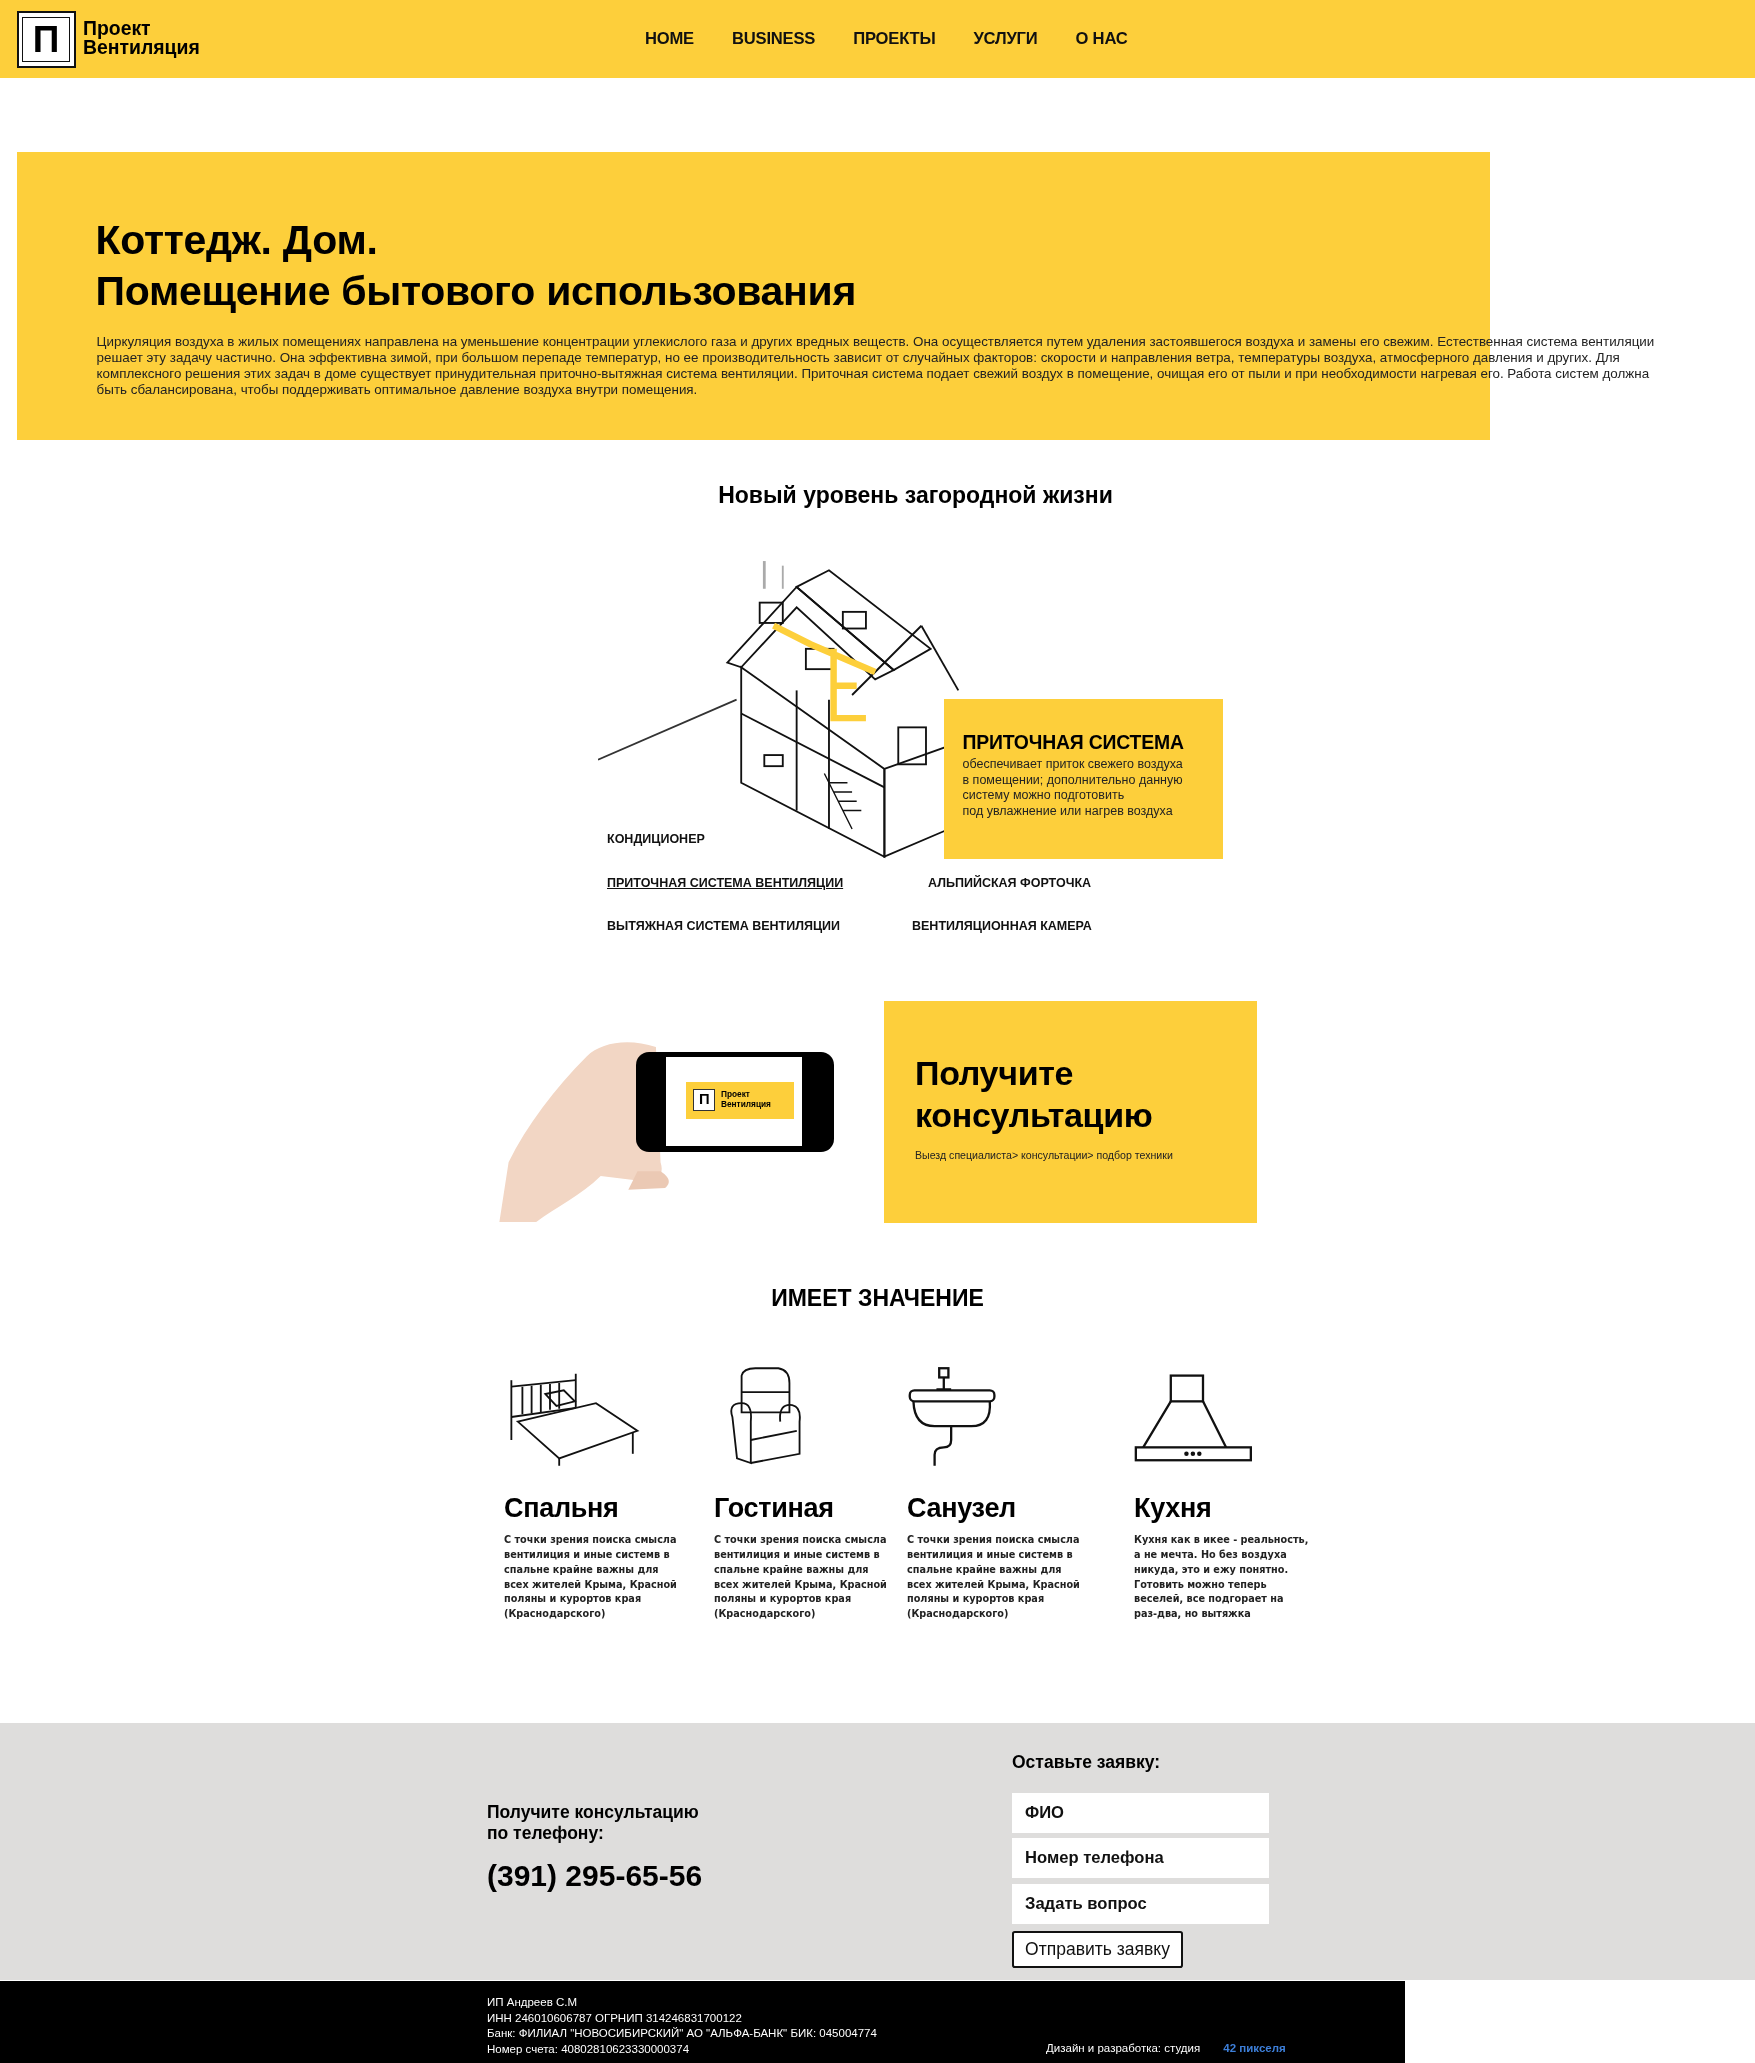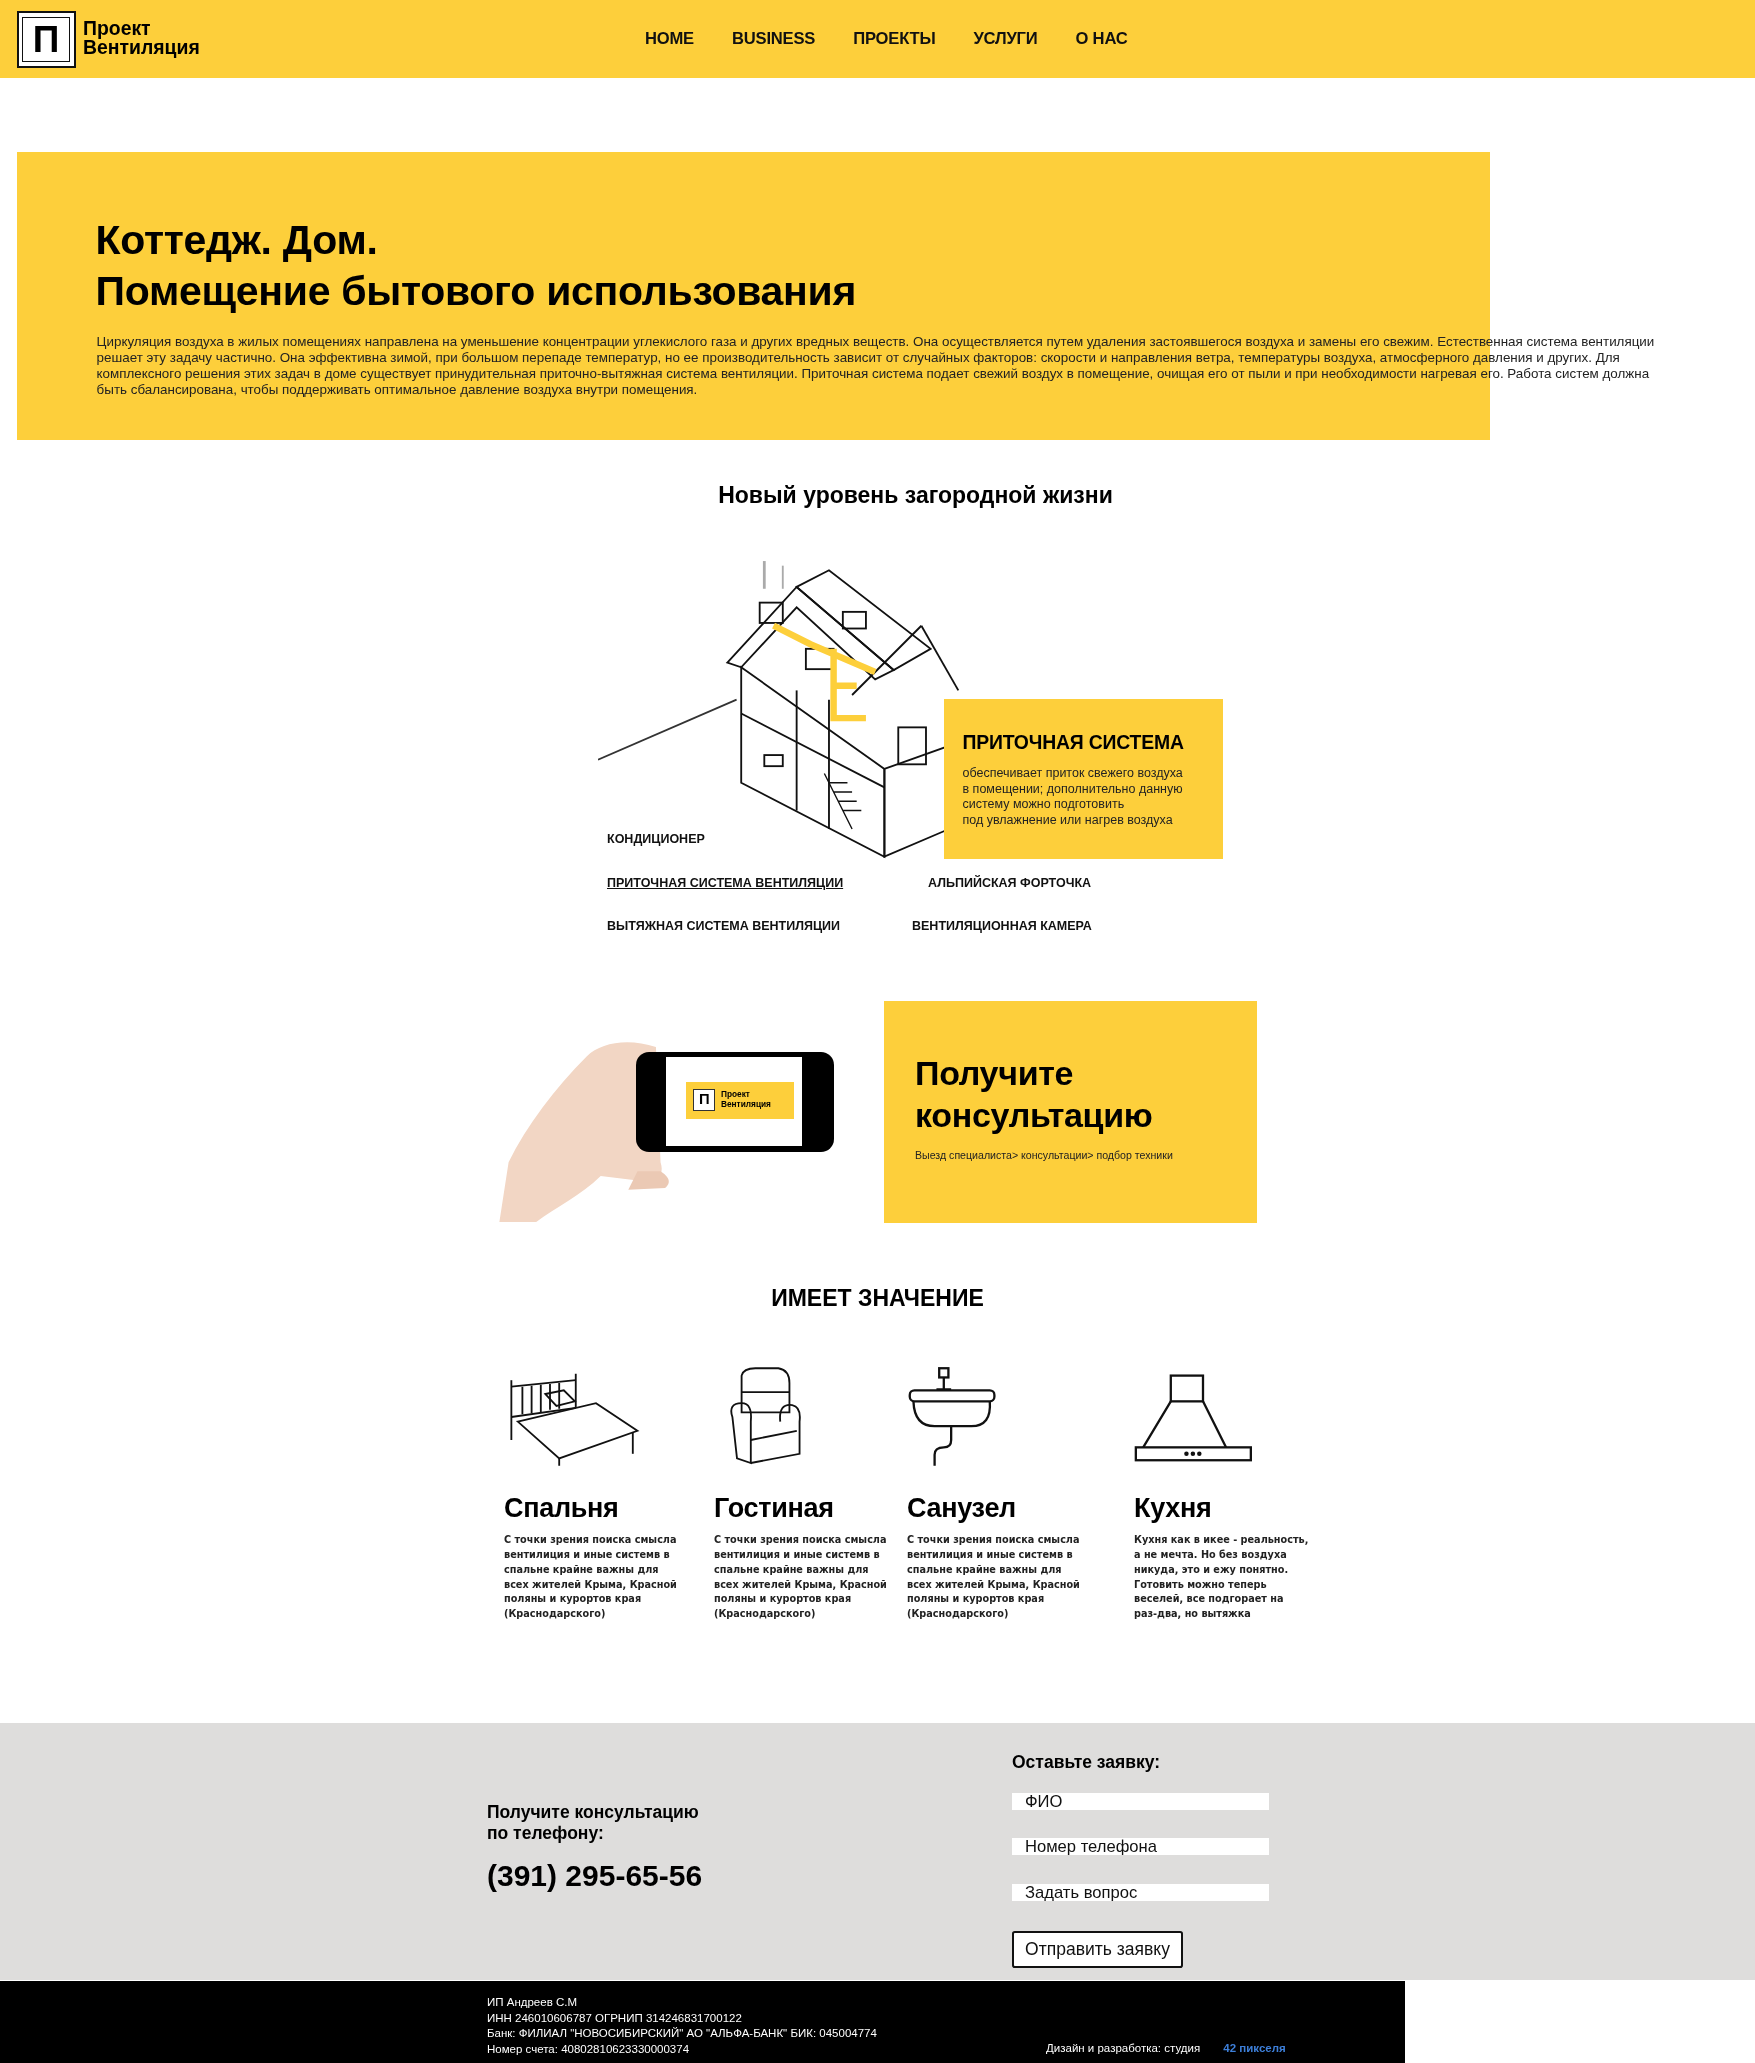--- a/index.html
+++ b/index.html
@@ -20,21 +20,21 @@
   .hero { left: 16.6px; top: 152px; width: 1473px; height: 288px; }
   .hero h1 { position: absolute; left: 79px; top: 63px; font-size: 41px; line-height: 51px; font-weight: bold; letter-spacing: -0.3px; }
   .hero p { position: absolute; left: 80px; top: 182px; width: 1569px; font-size: 13.4px; line-height: 16px; color: #222; }
 
   .section-title { width: 1755px; left: 0; text-align: center; font-weight: bold; }
   .t-new { top: 482px; font-size: 23px; margin-left: 38px; }
 
   
   .house { left: 598px; top: 561px; width: 425px; height: 305px; }
   .callout { left: 944px; top: 699px; width: 279px; height: 160px; padding: 32px 18.5px 0 18.5px; }
-  .callout h3 { font-size: 19.4px; font-weight: bold; margin-bottom: 12px; letter-spacing: -0.2px; }
+  .callout h3 { font-size: 19.4px; font-weight: bold; margin-bottom: 3px; letter-spacing: -0.2px; }
   .callout p { font-size: 12.5px; line-height: 15.7px; color: #222; }
 
   .sys-link { font-weight: bold; font-size: 12.5px; color: #111; text-decoration: none; }
   .sys-link.u { text-decoration: underline; }
 
   
   .phone-wrap { left: 499px; top: 1024px; width: 231px; height: 198px; }
   .consult { left: 884px; top: 1001px; width: 373px; height: 222px; padding: 51px 0 0 31px; }
   .consult h2 { font-size: 34px; line-height: 42px; font-weight: bold; letter-spacing: -0.3px; }
   .consult p { font-size: 10.6px; margin-top: 13px; color: #222; }
@@ -44,21 +44,21 @@
   .room { position: absolute; top: 1366px; width: 175px; }
   .room .ico { height: 102px; }
   .room h4 { font-size: 27px; font-weight: bold; margin-top: 22px; letter-spacing: -0.3px; }
   .room p { font-family: "DejaVu Sans", sans-serif; font-weight: bold; font-size: 9.7px; line-height: 14.8px; margin-top: 9.2px; color: #222; }
 
   
   .contacts { left: 0; top: 1723px; width: 1755px; height: 257px; background: #DEDDDC; }
   .c-label { left: 487px; top: 1802px; font-weight: bold; font-size: 17.5px; line-height: 21px; }
   .c-phone { left: 487px; top: 1859px; font-weight: bold; font-size: 30px; }
   .c-form-title { left: 1012px; top: 1752px; font-weight: bold; font-size: 17.5px; }
-  .field { position: absolute; left: 1012px; width: 257px; height: 17px; background: #fff; border: none; font-weight: normal; font-size: 16.6px; padding-left: 13px; font-family: "Liberation Sans", sans-serif; color: #111; }
+  .field { position: absolute; left: 1012px; width: 257px; height: 40px; background: #fff; border: none; font-weight: bold; font-size: 16.6px; padding-left: 13px; font-family: "Liberation Sans", sans-serif; color: #111; }
   .field::placeholder { color: #111; }
   .submit { left: 1012px; top: 1931px; width: 171px; height: 37px; background: #fff; border: 2.8px solid #111; border-radius: 2.8px; font-size: 17.5px; font-family: "Liberation Sans", sans-serif; color: #111; }
 
   .footer { left: 0; top: 1981px; width: 1405px; height: 83px; background: #000; color: #fff; }
   .f-left { position: absolute; left: 487px; top: 14px; font-size: 11.5px; line-height: 15.7px; }
   .f-right { position: absolute; left: 1046px; top: 61px; font-size: 11.5px; }
   .f-right a { color: #3d7fd9; font-weight: bold; text-decoration: none; margin-left: 20px; }
 </style>
 </head>
 <body>

